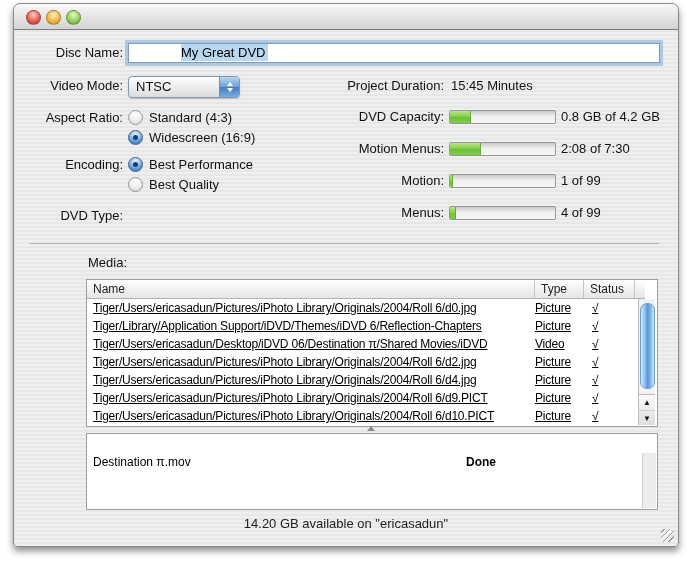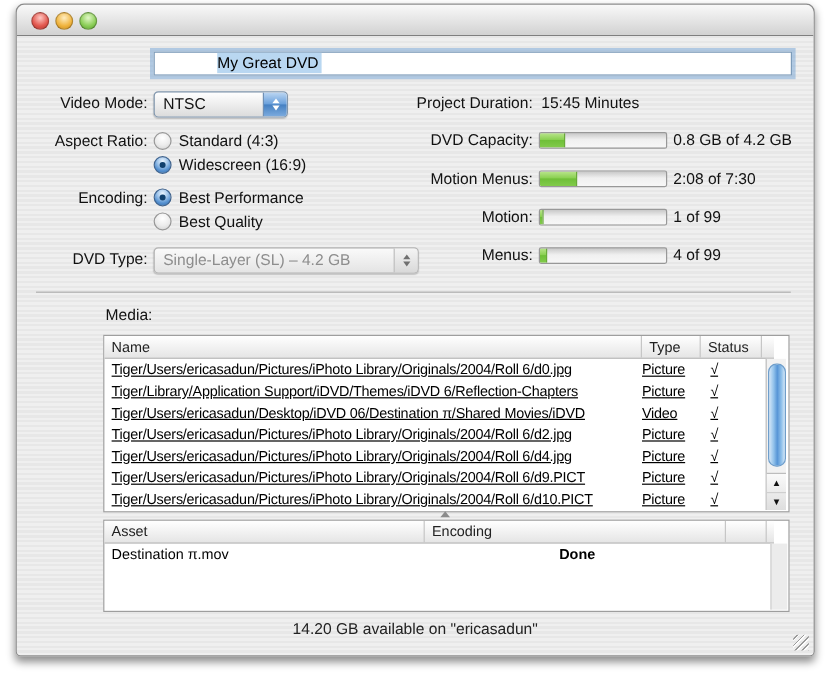--- a/index.html
+++ b/index.html
@@ -135,20 +135,21 @@
 <body>
 
 <div class="window">
 
   <div class="titlebar">
     <div class="tl red"></div>
     <div class="tl yellow"></div>
     <div class="tl green"></div>
   </div>
 
+  <div class="lbl" style="left:0;top:39px;width:109px;">Disc Name:</div>
   <div class="textfield">
     <span class="sel">My Great DVD</span>
   </div>
 
   <div class="lbl" style="left:0;top:72px;width:109px;">Video Mode:</div>
   <div class="popup" style="left:114px;top:72px;width:103px;">
     <span>NTSC</span>
     <span class="cap">
         <span class="up"></span>
         <span class="dn"></span>
@@ -176,27 +177,20 @@
     <span class="radio on"></span>
     <span class="rlbl">Best Performance</span>
   </div>
       <div class="radio-row" style="top: 171px;">
     <span class="radio"></span>
     <span class="rlbl">Best Quality</span>
   </div>
     </div>
 
   <div class="lbl" style="left:0;top:202px;width:109px;">DVD Type:</div>
-  <div class="popup disabled" style="left:114px;top:202px;width:212px;">
-    <span>Single-Layer (SL) – 4.2 GB</span>
-    <span class="cap">
-        <span class="up"></span>
-        <span class="dn"></span>
-      </span>
-  </div>
 
   <div>
       <div class="meter-row">
     <span class="mlbl">DVD Capacity:</span>
     <span class="bar">
           <span class="fill" style="width: 19%;"></span>
         </span>
     <span class="mval">0.8 GB of 4.2 GB</span>
   </div>
       <div class="meter-row">
@@ -276,26 +270,20 @@
         <div class="a">▼</div>
       </div>
     </div>
   </div>
 
   <div class="splitter">
     <div class="dimple"></div>
   </div>
 
   <div class="tbl asset-tbl">
-    <div class="tbl-head">
-      <div class="hc c-asset">Asset</div>
-      <div class="hc c-enc" style="text-align:left;">Encoding</div>
-      <div class="hc c-x1"></div>
-      <div class="hc c-x2"></div>
-    </div>
     <div class="tbl-body">
         <div class="arow">
     <div class="c-asset">Destination π.mov</div>
     <div class="c-enc">Done</div>
   </div>
       </div>
     <div class="asset-track"></div>
   </div>
 
   <div class="statusbar">14.20 GB available on "ericasadun"</div>

